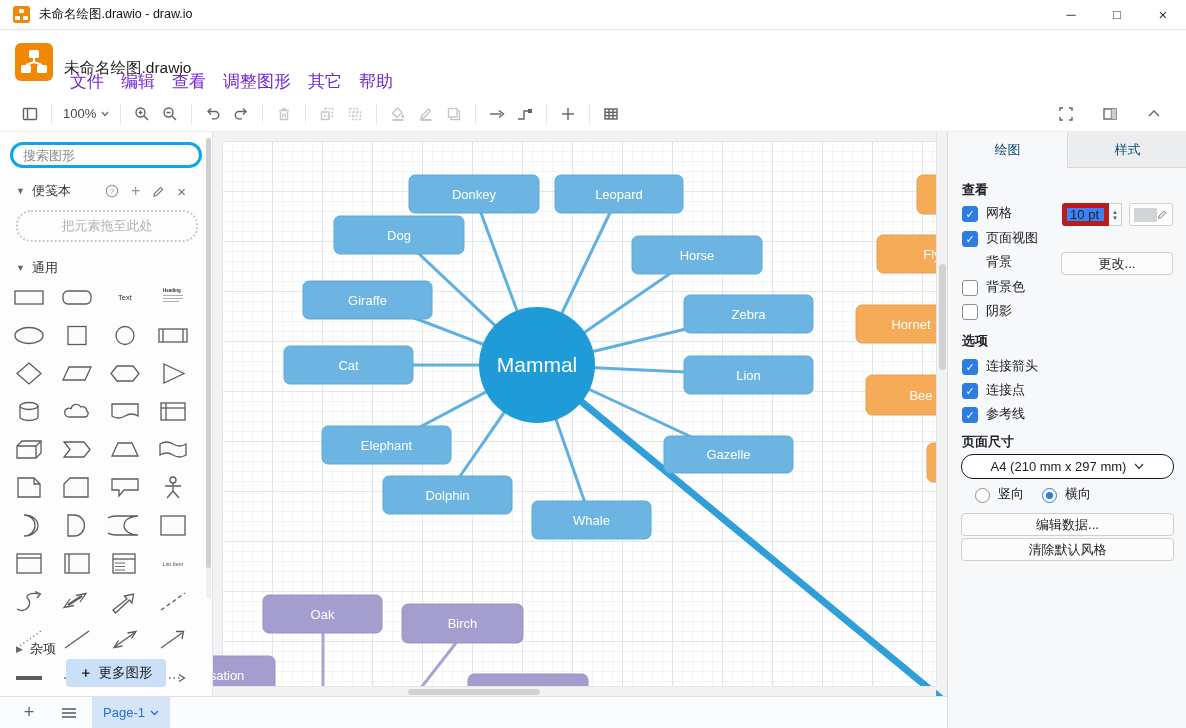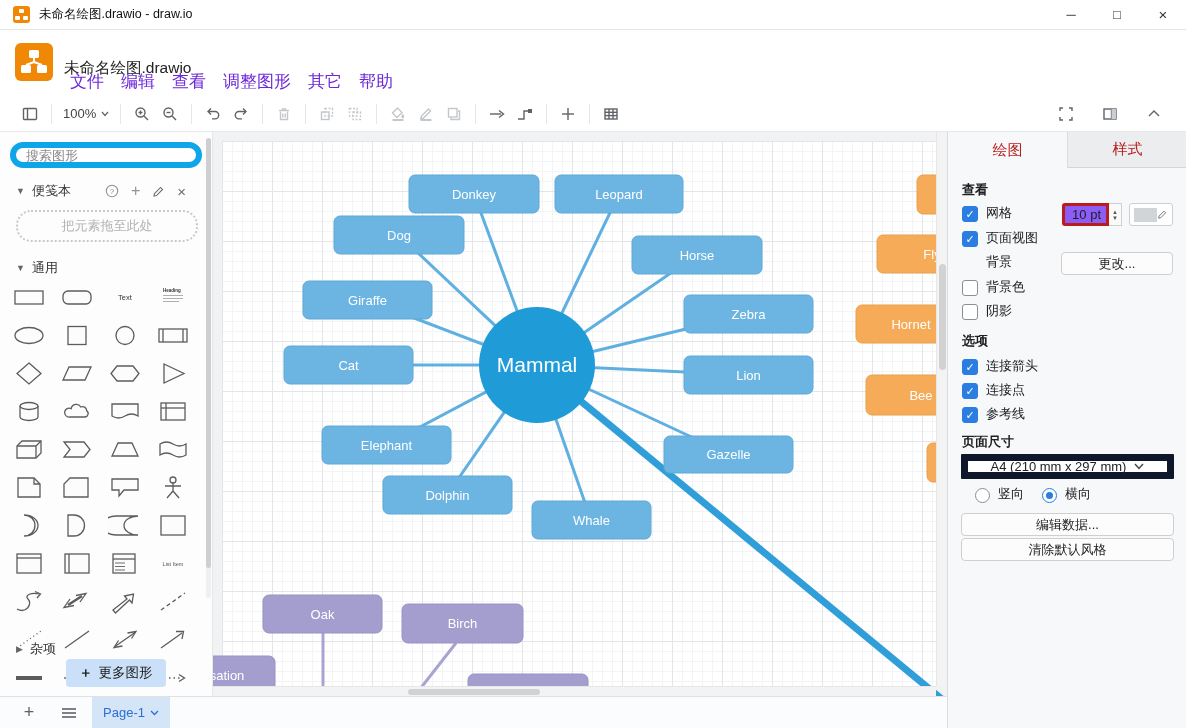--- a/index.html
+++ b/index.html
@@ -22,21 +22,21 @@
 
 #toolbar{position:absolute;left:0;top:96px;width:1186px;height:36px;background:#fff;border-bottom:1px solid #e8eaed;display:flex;align-items:center;padding-left:16px}
 .tbtn{width:28px;height:28px;display:flex;align-items:center;justify-content:center;color:#5f6368;border-radius:3px}
 .tbtn.dis{color:#c3c7cb}
 .tbtn svg{stroke:currentColor;fill:none;stroke-width:1.4}
 .tsep{width:1px;height:20px;background:#e6e6e6;margin:0 7px}
 #zoomctl{display:flex;align-items:center;gap:5px;color:#444;padding:0 4px;font-size:13px}
 #tb-right{margin-left:auto;display:flex;align-items:center;gap:16px;padding-right:18px}
 
 #sidebar{position:absolute;left:0;top:132px;width:213px;height:564px;background:#fdfdfd;border-right:1px solid #e7e7e7}
-#searchbox{position:absolute;left:10px;top:10px;width:192px;height:26px;border:6px solid #0ea5e9;border-radius:14px;background:#fff;display:flex;align-items:center;padding:0 10px}
+#searchbox{position:absolute;left:10px;top:10px;width:192px;height:26px;border:3px solid #0ea5e9;border-radius:14px;background:#fff;display:flex;align-items:center;padding:0 10px}
 #searchbox input{border:none;outline:none;flex:1;font-size:13px;font-family:inherit;background:transparent}
 #searchbox input::placeholder{color:#8a8a8a}
 .secrow{display:flex;align-items:center;gap:7px;color:#333;font-size:13px}
 .caret{font-size:9px;color:#666}
 #scratchrow{position:absolute;left:16px;top:50px;width:186px}
 #scratchicons{margin-left:auto;display:flex;gap:12px;align-items:center;color:#8f9398;padding-right:16px}
 #dropzone{position:absolute;left:16px;top:78px;width:182px;height:32px;border:2px dotted #c9c9c9;border-radius:15px;display:flex;align-items:center;justify-content:center;color:#b3b3b3;font-size:13px}
 #generalrow{position:absolute;left:16px;top:127px}
 #shapegrid{position:absolute;left:10px;top:150px;width:192px;display:grid;grid-template-columns:repeat(4,1fr);row-gap:7px}
 .shape-cell{width:37px;height:31px;display:flex;align-items:center;justify-content:center}
@@ -52,37 +52,37 @@
 background-size:50px 50px,50px 50px,10px 10px,10px 10px}
 #diagram{position:absolute;left:0;top:0}
 #diagram text{font-family:"Liberation Sans","DejaVu Sans",sans-serif}
 #vscroll{position:absolute;right:0;top:0;width:11px;height:554px;background:#f3f3f3;border-left:1px solid #e6e6e6}
 #vthumb{position:absolute;left:2px;top:132px;width:7px;height:106px;background:#d2d2d2;border-radius:4px}
 #hscroll{position:absolute;left:0;bottom:0;height:10px;width:723px;background:#f3f3f3;border-top:1px solid #e6e6e6}
 #hthumb{position:absolute;left:195px;top:2px;width:132px;height:6px;background:#d2d2d2;border-radius:3px}
 
 #panel{position:absolute;left:947px;top:132px;width:239px;height:596px;background:#f7f8f9;border-left:1px solid #dadce0}
 #ptabs{position:absolute;left:0;top:0;width:239px;height:36px;display:flex}
-.ptab{flex:1;display:flex;align-items:center;justify-content:center;font-size:15px;color:#b91c1c}
+.ptab{flex:1;display:flex;align-items:center;justify-content:center;font-size:13px;color:#0c4a6e}
 .ptab.active{background:#f7f8f9;border-right:1px solid #dadce0}
 .ptab.inactive{background:#ebedee;border-bottom:1px solid #d6d6d6}
 .ptitle{position:absolute;left:14px;font-weight:bold;font-size:13px;color:#202124}
 .prow{position:absolute;left:14px;display:flex;align-items:flex-end;gap:8px;font-size:13px}
 .cb{width:16px;height:16px;border:1px solid #8a8f94;border-radius:3px;background:#fff;position:relative;flex:0 0 auto}
 .cb.on{background:#2a7de1;border-color:#2a7de1}
 .cb.on::after{content:"✓";position:absolute;left:2.5px;top:0.5px;color:#fff;font-size:11px;font-weight:bold}
 .rb{width:15px;height:15px;border:1px solid #8a8f94;border-radius:50%;background:#fff;position:relative;flex:0 0 auto}
 .rb.on{border-color:#2a7de1;border-width:1.5px}
 .rb.on::after{content:"";position:absolute;left:2.8px;top:2.8px;width:7px;height:7px;border-radius:50%;background:#2a7de1}
 .pbtn{position:absolute;height:23px;border:1px solid #cfcfcf;border-radius:4px;background:#fcfcfd;display:flex;align-items:center;justify-content:center;font-size:13px;color:#222}
-#gridsize{position:absolute;left:114px;width:47px;height:23px;border:3px solid #b91c1c;border-radius:3px 0 0 3px;background:#8b5cf6;font-size:13px;display:flex;align-items:center;justify-content:flex-end;padding-right:5px}
+#gridsize{position:absolute;left:114px;width:47px;height:23px;border:5px solid #b91c1c;border-radius:3px 0 0 3px;background:#3b82f6;font-size:13px;display:flex;align-items:center;justify-content:flex-end;padding-right:5px}
 #spinner{position:absolute;left:161px;width:13px;height:23px;border:1px solid #cfcfcf;border-left:none;background:#fafafa;display:flex;flex-direction:column;align-items:center;justify-content:center;font-size:6px;color:#555;line-height:6px}
 #swatchbtn{position:absolute;left:181px;width:44px;height:23px;border:1px solid #cfcfcf;border-radius:3px;background:#fff;display:flex;align-items:center;justify-content:space-between;padding:0 4px}
 #swatch{width:24px;height:14px;background:#d2d5d8}
-#pagesize{position:absolute;left:13px;width:213px;height:25px;border:7px solid #0f172a;border-radius:1px;background:#fff;display:flex;align-items:center;justify-content:center;gap:8px;font-size:13px}
+#pagesize{position:absolute;left:13px;width:213px;height:25px;border:1px solid #0f172a;border-radius:12px;background:#fff;display:flex;align-items:center;justify-content:center;gap:8px;font-size:13px}
 
 #bottombar{position:absolute;left:0;top:696px;width:947px;height:32px;background:#fbfcfd;border-top:1px solid #e1e1e1;display:flex;align-items:center}
 #addpage{width:22px;height:22px;margin-left:18px;display:flex;align-items:center;justify-content:center;color:#5f6368;font-size:18px}
 #pagesmenu{width:26px;height:22px;margin-left:16px;display:flex;align-items:center;justify-content:center;color:#5f6368}
 #pagetab{margin-left:10px;width:78px;height:32px;background:#d5e5f8;display:flex;align-items:center;justify-content:center;gap:5px;color:#2a6fd6;font-size:13px}
 </style>
 </head>
 <body>
 
 <div id="titlebar">

